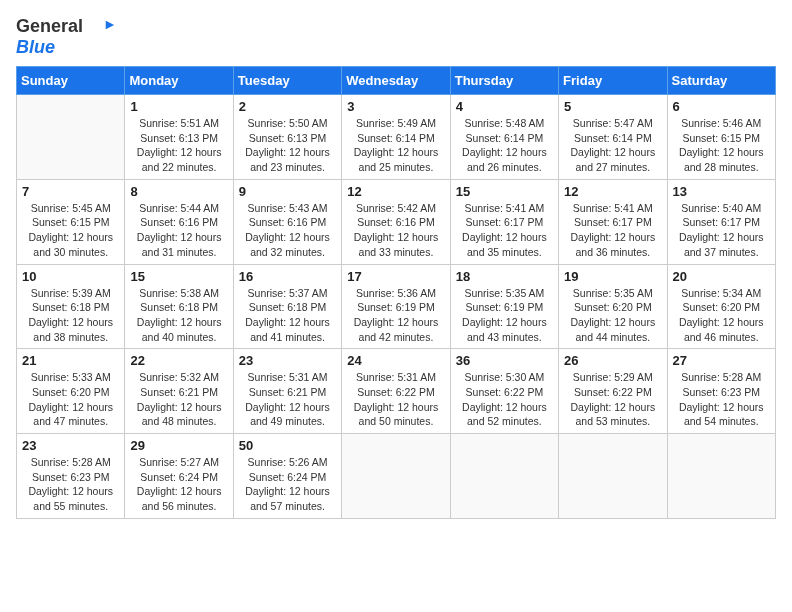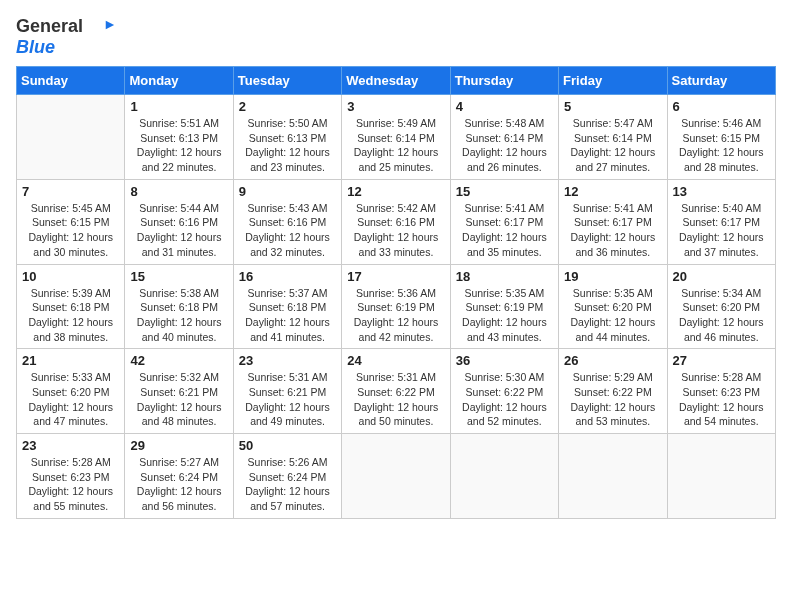--- a/index.html
+++ b/index.html
@@ -194,21 +194,21 @@
           <span class="day-number">20</span>
           <div class="day-info">Sunrise: 5:34 AM<br>Sunset: 6:20 PM<br>Daylight: 12 hours<br>and 46 minutes.</div>
         </td>
       </tr>
       <tr>
         <td>
           <span class="day-number">21</span>
           <div class="day-info">Sunrise: 5:33 AM<br>Sunset: 6:20 PM<br>Daylight: 12 hours<br>and 47 minutes.</div>
         </td>
         <td>
-          <span class="day-number">42</span>
+          <span class="day-number">22</span>
           <div class="day-info">Sunrise: 5:32 AM<br>Sunset: 6:21 PM<br>Daylight: 12 hours<br>and 48 minutes.</div>
         </td>
         <td>
           <span class="day-number">23</span>
           <div class="day-info">Sunrise: 5:31 AM<br>Sunset: 6:21 PM<br>Daylight: 12 hours<br>and 49 minutes.</div>
         </td>
         <td>
           <span class="day-number">24</span>
           <div class="day-info">Sunrise: 5:31 AM<br>Sunset: 6:22 PM<br>Daylight: 12 hours<br>and 50 minutes.</div>
         </td>

